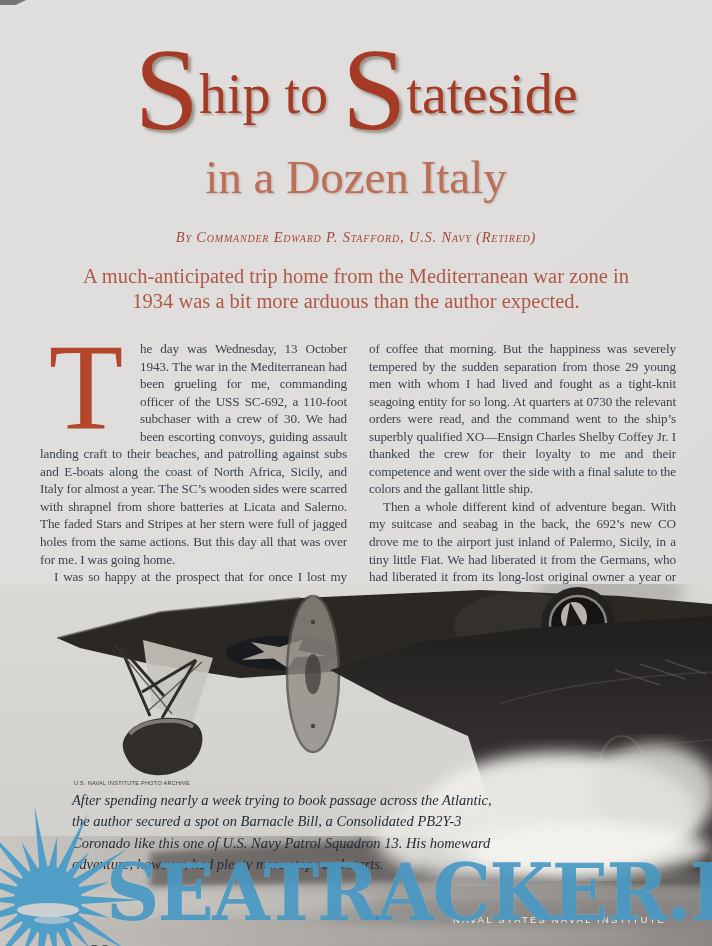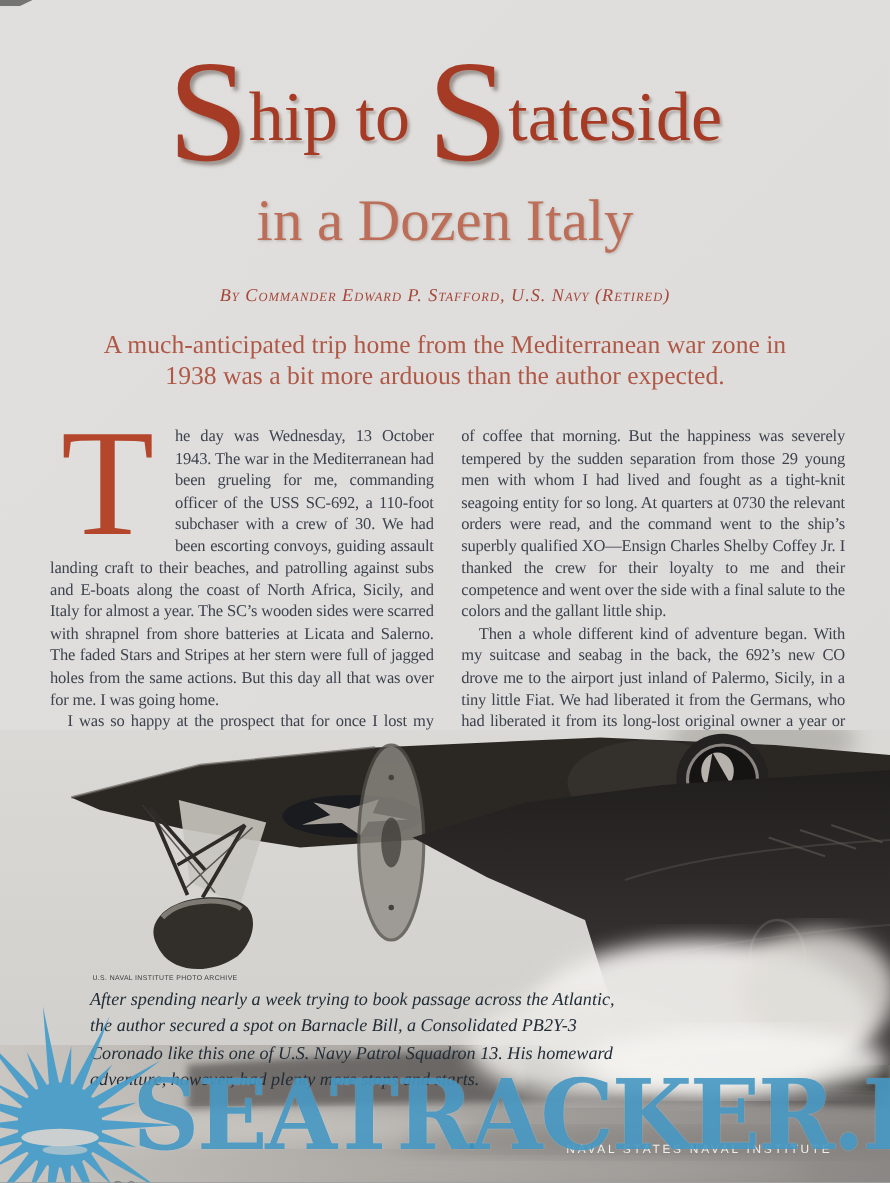--- a/index.html
+++ b/index.html
@@ -58,21 +58,21 @@
 </head>
 <body>
 
 <div class="page">
   <div class="corner-smudge"></div>
 
   <div class="header">
     <div class="title1"><span class="big-s">S</span><span class="title-small">hip to </span><span class="big-s">S</span><span class="title-small">tateside</span></div>
     <div class="title2">in a Dozen Italy</div>
     <div class="byline">By Commander Edward P. Stafford, U.S. Navy (Retired)</div>
-    <div class="deck">A much-anticipated trip home from the Mediterranean war zone in 1938 was a bit more arduous than the author expected.</div>
+    <div class="deck">A much-anticipated trip home from the Mediterranean war zone in 1934 was a bit more arduous than the author expected.</div>
   </div>
 
   <div class="columns">
     <div class="col">
       <p><span class="dropcap">T</span><span>he day was Wednesday, 13 October 1943. The war in the Mediterranean had been grueling for me, commanding officer of the USS SC-692, a 110-foot subchaser with a crew of 30. We had been escorting convoys, guiding assault landing craft to their beaches, and patrolling against subs and E-boats along the coast of North Africa, Sicily, and Italy for almost a year. The SC’s wooden sides were scarred with shrapnel from shore batteries at Licata and Salerno. The faded Stars and Stripes at her stern were full of jagged holes from the same actions. But this day all that was over for me. I was going home.</span></p>
       <p class="indent">I was so happy at the prospect that for once I lost my appetite and could only get down a bowl of oatmeal and a cup</p>
     </div>
     <div class="col">
       <p>of coffee that morning. But the happiness was severely tempered by the sudden separation from those 29 young men with whom I had lived and fought as a tight-knit seagoing entity for so long. At quarters at 0730 the relevant orders were read, and the command went to the ship’s superbly qualified XO—Ensign Charles Shelby Coffey Jr. I thanked the crew for their loyalty to me and their competence and went over the side with a final salute to the colors and the gallant little ship.</p>
       <p class="indent">Then a whole different kind of adventure began. With my suitcase and seabag in the back, the 692’s new CO drove me to the airport just inland of Palermo, Sicily, in a tiny little Fiat. We had liberated it from the Germans, who had liberated it from its long-lost original owner a year or so earlier. After a long wait on the muddy field, my C-47 took off at 1000 for</p>

